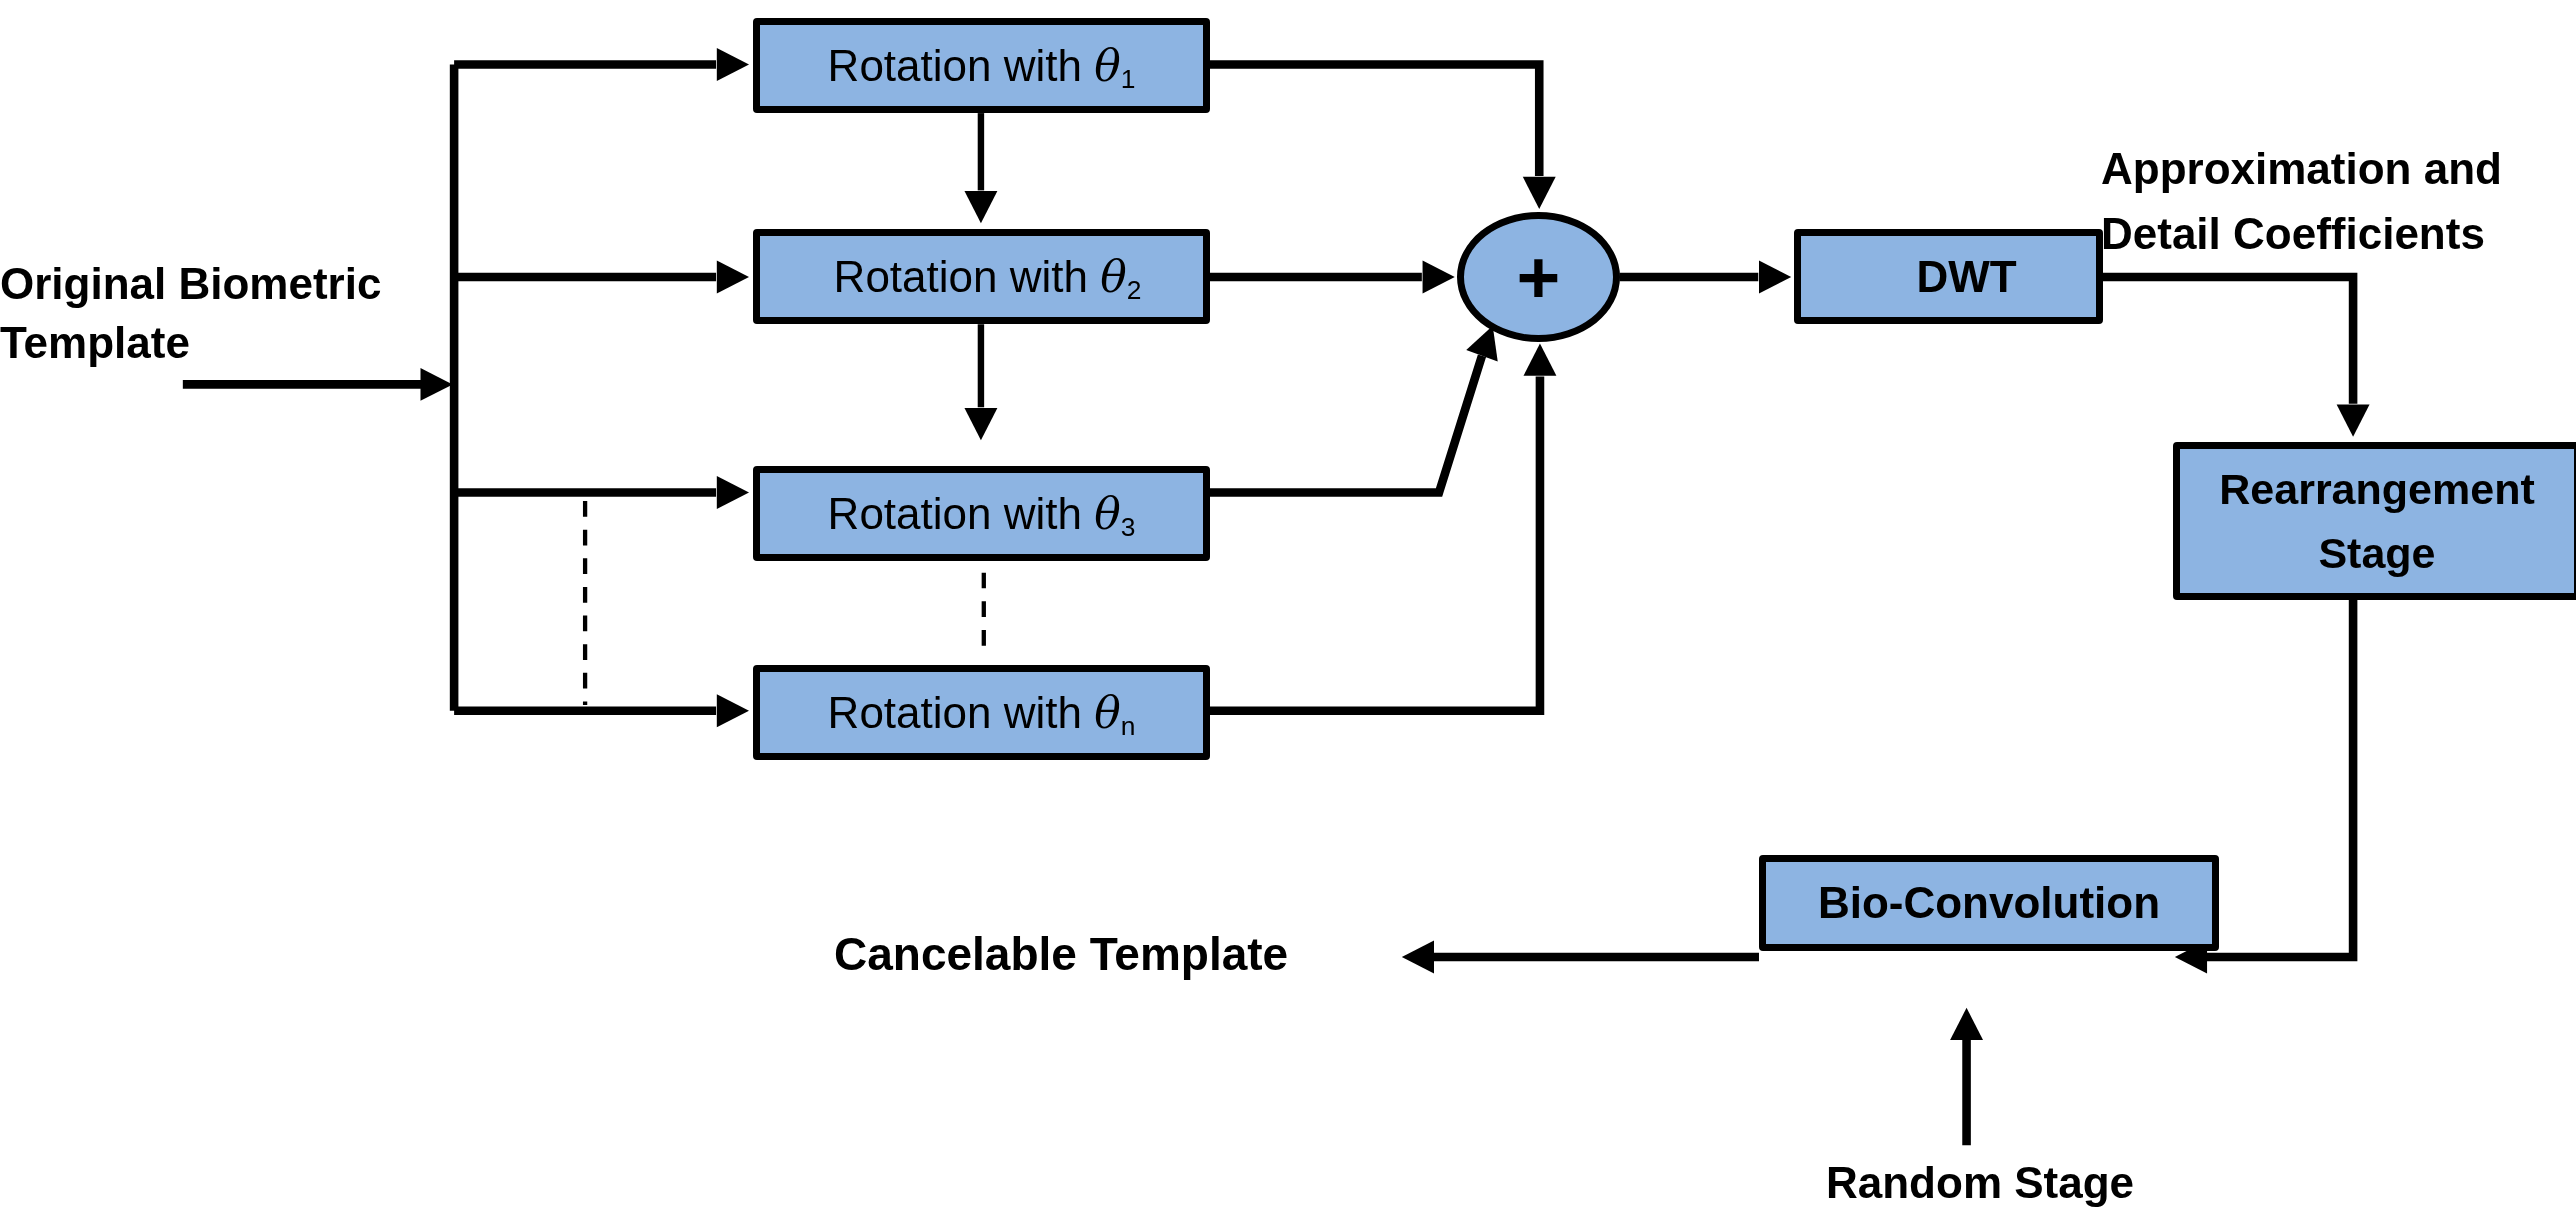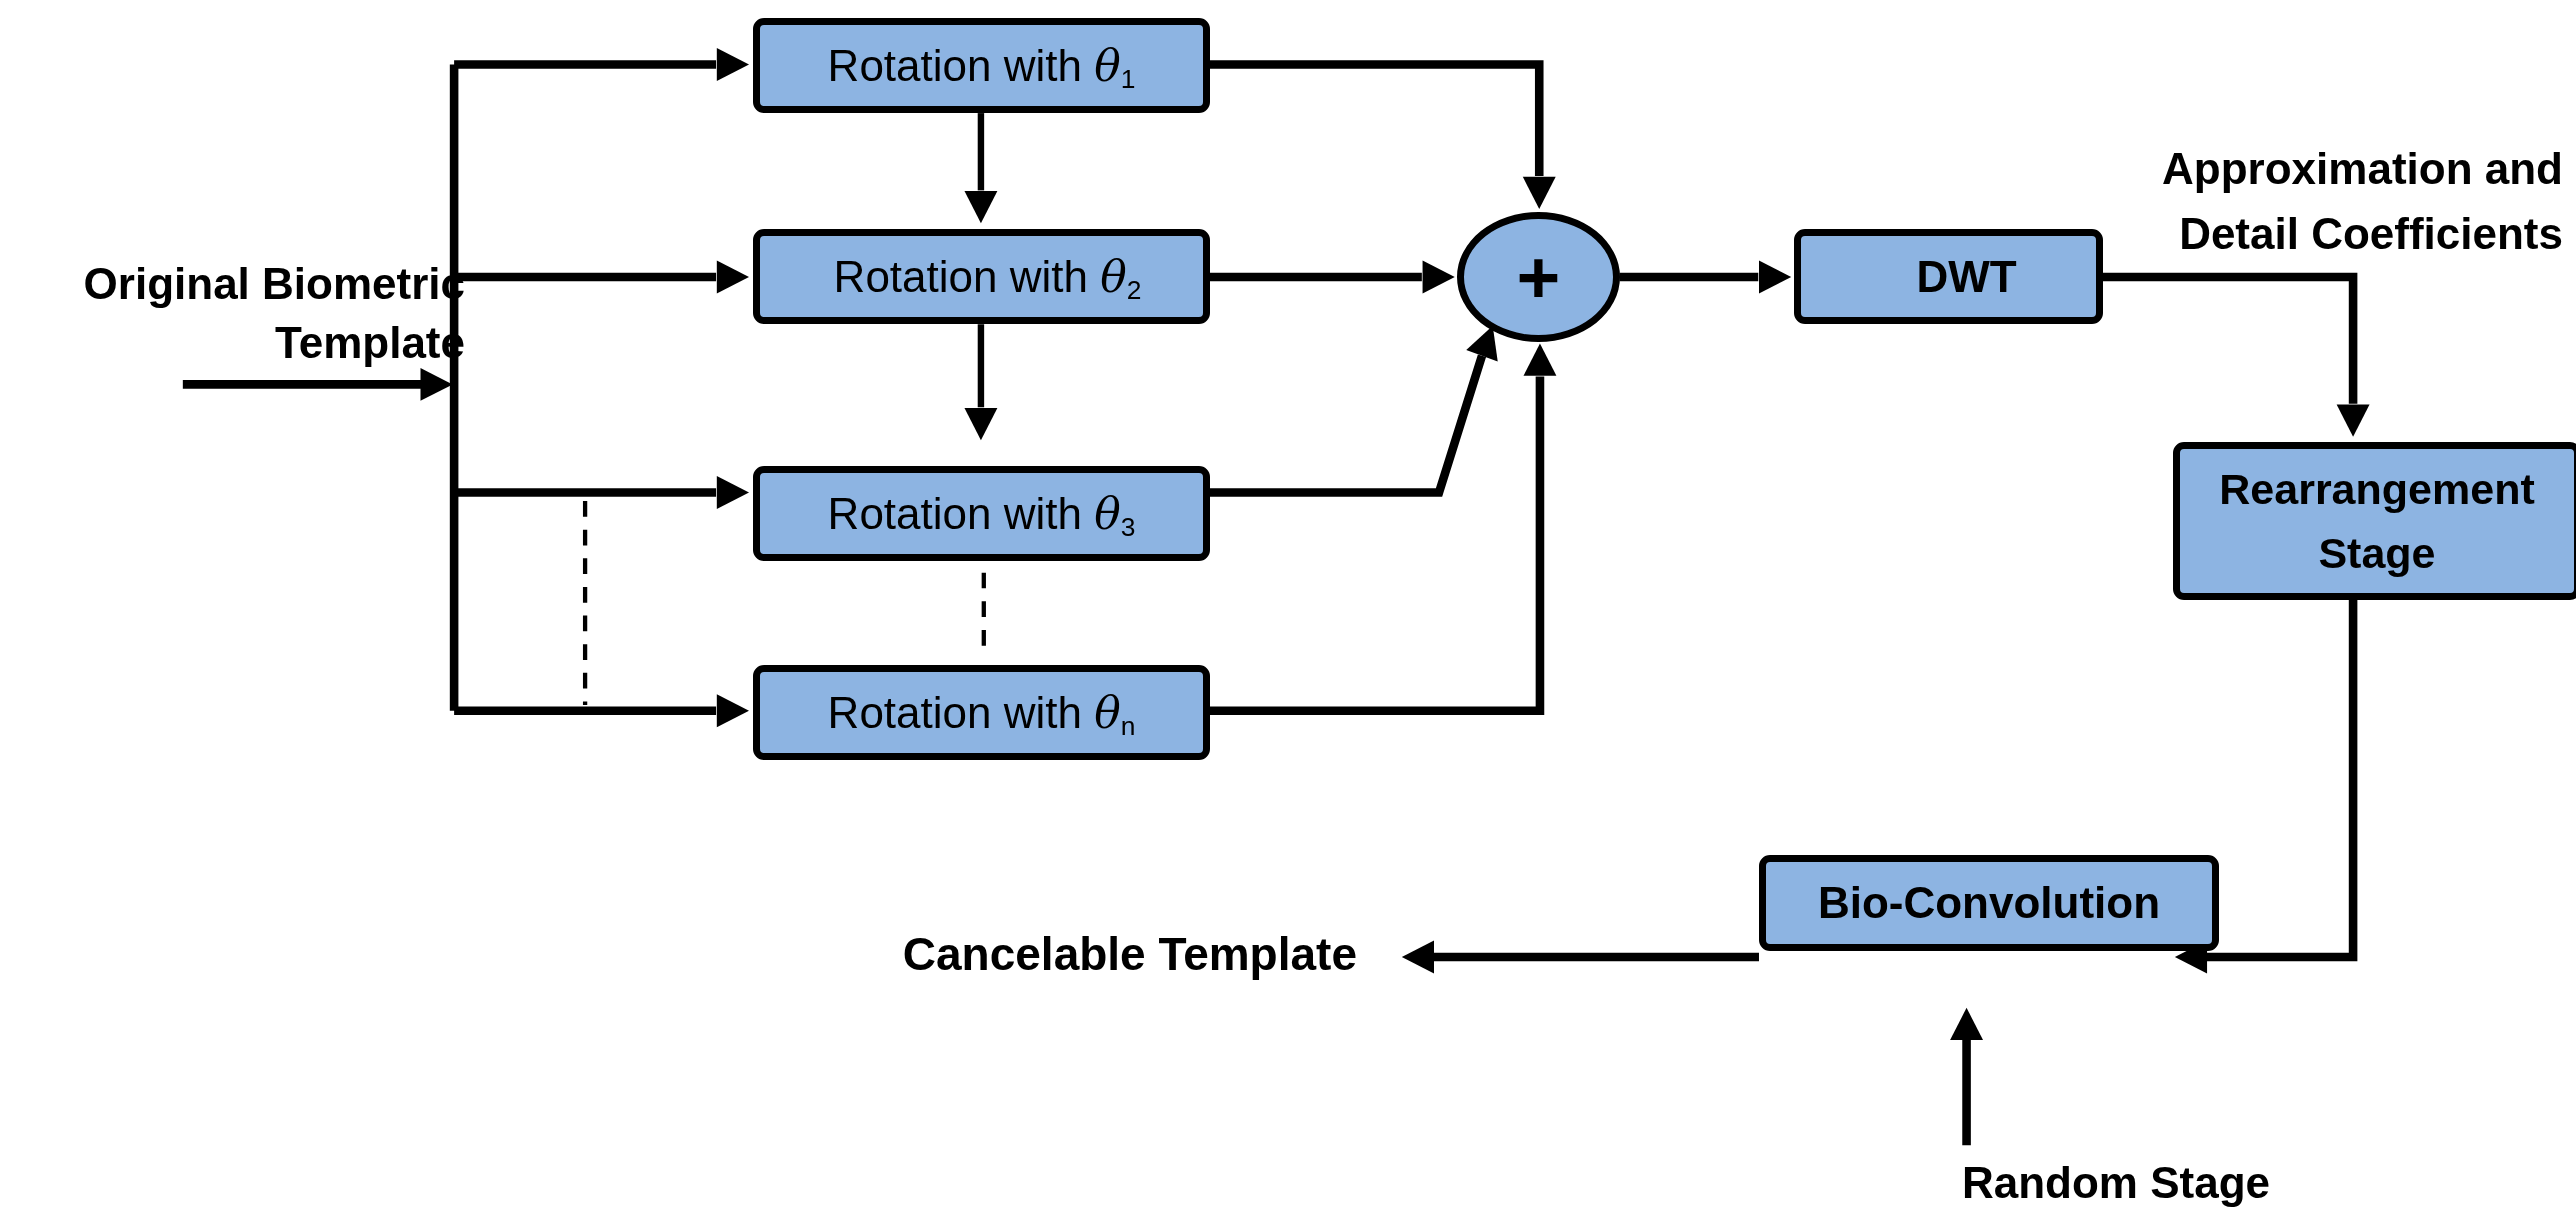--- a/index.html
+++ b/index.html
@@ -7,32 +7,32 @@
     position:relative;width:2576px;height:1229px;background:#ffffff;
     font-family:"Liberation Sans",sans-serif;color:#000;overflow:hidden;
   }
   .wires{position:absolute;left:0;top:0;width:2576px;height:1229px;}
   .wires path{stroke:#000;stroke-width:12;fill:none;}
   .wires path.thin{stroke-width:9;}
   .wires path.dash{stroke-width:6;stroke-dasharray:22 18;}
   .wires polygon{fill:#000;stroke:none;}
   .box{
     position:absolute;background:var(--box-fill,#8DB4E2);
-    border:7.9px solid #000;border-radius:11px;box-sizing:border-box;
+    border:7.9px solid #000;border-radius:4px;box-sizing:border-box;
     display:flex;align-items:center;justify-content:center;
     font-size:44px;text-align:center;line-height:1.3;
   }
   .box.bold{font-weight:bold;}
   .sum{
     position:absolute;background:var(--box-fill,#8DB4E2);
     border:7.9px solid #000;border-radius:50%;box-sizing:border-box;
     display:flex;align-items:center;justify-content:center;
     font-size:75px;font-weight:700;
   }
-  .label{position:absolute;font-weight:bold;text-align:right;}
+  .label{position:absolute;font-weight:bold;text-align:left;}
   .label.two{line-height:1.40;}
   #lbl-original{left:0;top:255px;width:465px;font-size:44px;line-height:1.34;}
   #lbl-approx{left:2101px;top:136px;width:462px;font-size:44px;line-height:1.48;}
   #lbl-cancelable{left:834px;top:927px;width:523px;font-size:46px;}
   #lbl-random{left:1826px;top:1158px;width:444px;font-size:44px;}
   #rot1{left:753px;top:18px;width:457px;height:95px;}
   #rot2{left:753px;top:229px;width:457px;height:95px;padding-left:12px;}
   #rot3{left:753px;top:466px;width:457px;height:95px;}
   #rotN{left:753px;top:665px;width:457px;height:95px;}
   #dwt{left:1794px;top:229px;width:309px;height:95px;padding-left:36px;}

